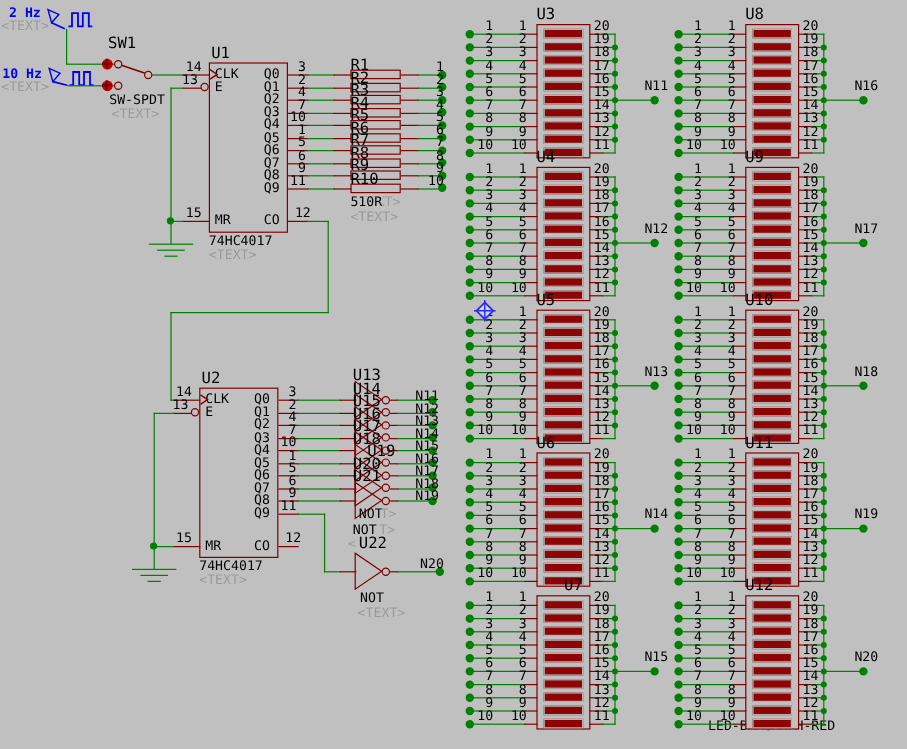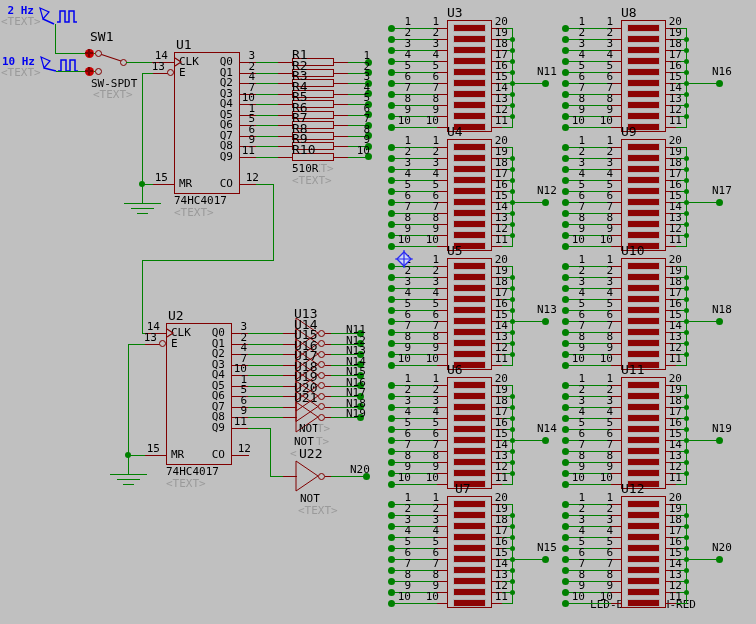--- a/index.html
+++ b/index.html
@@ -313,21 +313,21 @@
     <div class="w" style="left: 331px; top: 385.5px; width: 28px; height: 1px; background: rgb(0, 128, 0);"></div>
     <div class="dot" style="left: 356.5px; top: 382px; width: 7px; height: 7px;"></div>
     <div class="t" style="left: 346px; top: 377.5px;">N16</div>
     <div class="t ref" style="left: 294px; top: 360.5px;">U18</div>
     <div class="w" style="left: 283px; top: 396px; width: 14px; height: 1px; background: rgb(128, 0, 0);"></div>
     <div class="circ" style="left: 318px; top: 392.5px; width: 7px; height: 7px;"></div>
     <div class="w" style="left: 325px; top: 396px; width: 7px; height: 1px; background: rgb(128, 0, 0);"></div>
     <div class="w" style="left: 331px; top: 396px; width: 28px; height: 1px; background: rgb(0, 128, 0);"></div>
     <div class="dot" style="left: 356.5px; top: 392.5px; width: 7px; height: 7px;"></div>
     <div class="t" style="left: 346px; top: 388px;">N17</div>
-    <div class="t ref" style="left: 294px; top: 371px;">U19</div>
+    <div class="t ref" style="left: 306px; top: 371px;">U19</div>
     <div class="w" style="left: 283px; top: 406.5px; width: 14px; height: 1px; background: rgb(128, 0, 0);"></div>
     <div class="circ" style="left: 318px; top: 403px; width: 7px; height: 7px;"></div>
     <div class="w" style="left: 325px; top: 406.5px; width: 7px; height: 1px; background: rgb(128, 0, 0);"></div>
     <div class="w" style="left: 331px; top: 406.5px; width: 28px; height: 1px; background: rgb(0, 128, 0);"></div>
     <div class="dot" style="left: 356.5px; top: 403px; width: 7px; height: 7px;"></div>
     <div class="t" style="left: 346px; top: 398.5px;">N18</div>
     <div class="t ref" style="left: 294px; top: 381.5px;">U20</div>
     <div class="w" style="left: 283px; top: 417px; width: 14px; height: 1px; background: rgb(128, 0, 0);"></div>
     <div class="circ" style="left: 318px; top: 413.5px; width: 7px; height: 7px;"></div>
     <div class="w" style="left: 325px; top: 417px; width: 7px; height: 1px; background: rgb(128, 0, 0);"></div>
@@ -759,21 +759,21 @@
     <div class="dot" style="left: 509.5px; top: 404.5px; width: 5px; height: 5px;"></div>
     <div class="dot" style="left: 509.5px; top: 415.5px; width: 5px; height: 5px;"></div>
     <div class="dot" style="left: 509.5px; top: 426.5px; width: 5px; height: 5px;"></div>
     <div class="dot" style="left: 509.5px; top: 437.5px; width: 5px; height: 5px;"></div>
     <div class="dot" style="left: 509.5px; top: 448.5px; width: 5px; height: 5px;"></div>
     <div class="dot" style="left: 509.5px; top: 459.5px; width: 5px; height: 5px;"></div>
     <div class="dot" style="left: 509.5px; top: 470.5px; width: 5px; height: 5px;"></div>
     <div class="w" style="left: 512px; top: 440px; width: 34px; height: 1px; background: rgb(0, 128, 0);"></div>
     <div class="dot" style="left: 541.5px; top: 436.5px; width: 7px; height: 7px;"></div>
     <div class="t" style="left: 537px; top: 424px;">N14</div>
-    <div class="t ref" style="left: 455px; top: 483px;">U7</div>
+    <div class="t ref" style="left: 470px; top: 483px;">U7</div>
     <div class="part-box" style="left: 447px; top: 496px; width: 45px; height: 112px;"></div>
     <div class="seg" style="left: 453px; top: 500px; width: 33px; height: 8px;"></div>
     <div class="dot" style="left: 387.5px; top: 500.5px; width: 7px; height: 7px;"></div>
     <div class="w" style="left: 391px; top: 504px; width: 47px; height: 1px; background: rgb(0, 128, 0);"></div>
     <div class="w" style="left: 437px; top: 504px; width: 11px; height: 1px; background: rgb(128, 0, 0);"></div>
     <div class="t" style="left: 411px; top: 493px; transform: translateX(-100%);">1</div>
     <div class="t" style="left: 439px; top: 493px; transform: translateX(-100%);">1</div>
     <div class="w" style="left: 491px; top: 504px; width: 12px; height: 1px; background: rgb(128, 0, 0);"></div>
     <div class="w" style="left: 502px; top: 504px; width: 11px; height: 1px; background: rgb(0, 128, 0);"></div>
     <div class="t" style="left: 508px; top: 493px; transform: translateX(-100%);">20</div>

